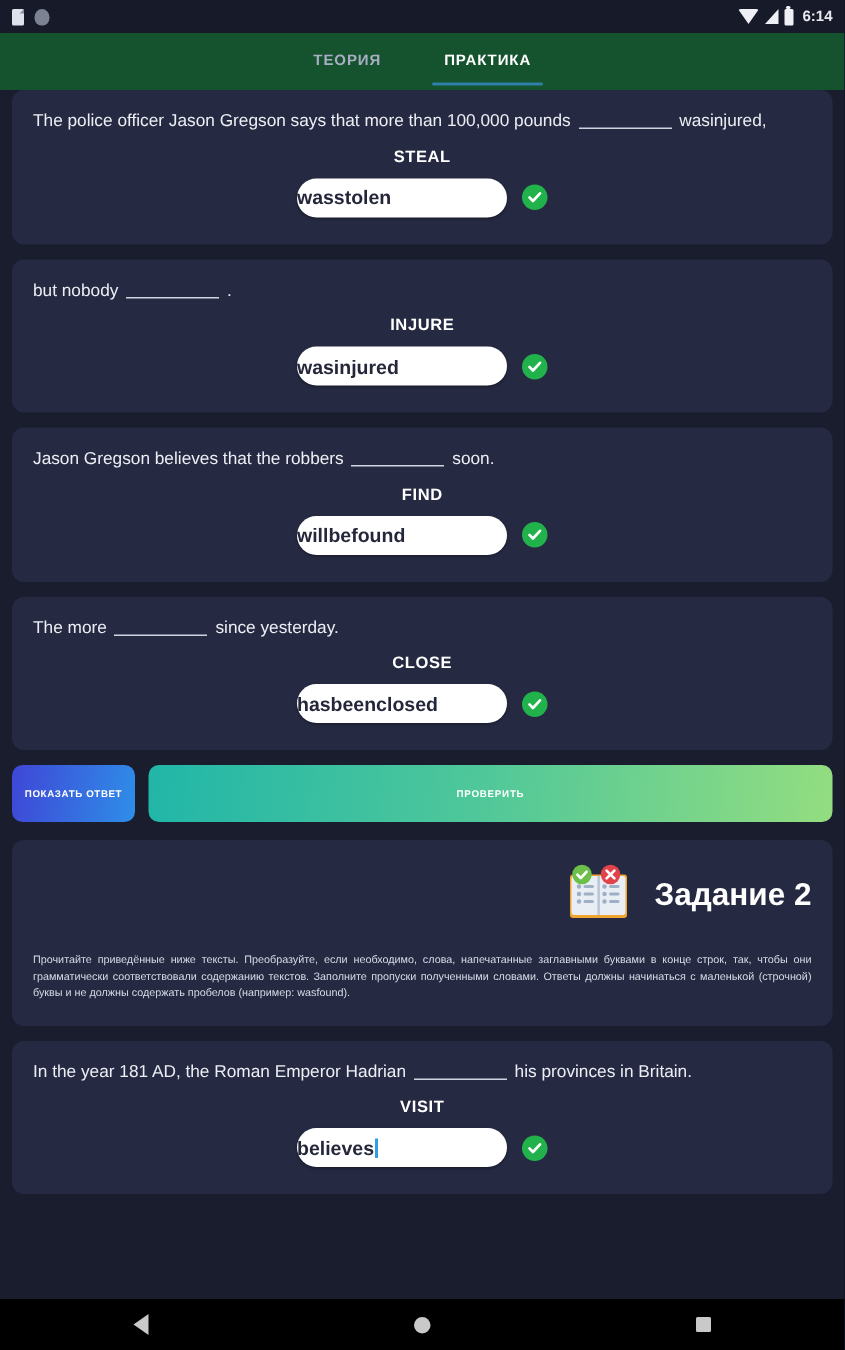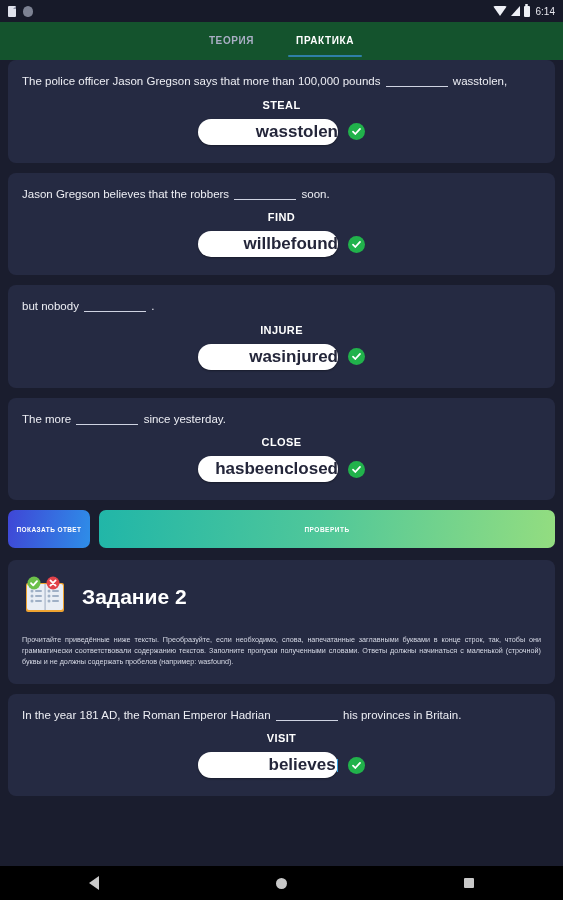--- a/index.html
+++ b/index.html
@@ -48,21 +48,21 @@
     border-left: 9px solid transparent;
     border-bottom: 10px solid #eef0f6;
   }
   .ic-batt {
     width: 6px; height: 11px; background: #eef0f6; border-radius: 1px; position: relative;
   }
   .ic-batt::before {
     content:""; position:absolute; top:-2px; left:1.5px;
     width:3px; height:2px; background:#eef0f6; border-radius:1px;
   }
-  .sb-time { font-size: 10px; font-weight: normal; letter-spacing: 0; margin-left: 2px; }
+  .sb-time { font-size: 10px; font-weight: bold; letter-spacing: 0; margin-left: 2px; }
 
   
   .tabbar {
     flex: 0 0 38px; height: 38px;
     background: #14532d;
     display: flex; align-items: center; justify-content: center;
     gap: 34px;
   }
   .tab {
     position: relative;
@@ -97,22 +97,22 @@
   }
   .hint {
     text-align: center; color: #ffffff;
     font-size: 11px; font-weight: bold; letter-spacing: .4px;
     margin-bottom: 8px;
   }
   .answer-row { display: flex; align-items: center; justify-content: center; gap: 10px; }
   .answer-input {
     width: 140px; height: 26px;
     background: #ffffff; border-radius: 14px;
-    display: flex; align-items: center; justify-content: flex-end;
-    color: #24263a; font-size: 17px; font-weight: bold;
+    display: flex; align-items: center; justify-content: flex-start;
+    color: #24263a; font-size: 13px; font-weight: bold;
     box-shadow: 0 1px 2px rgba(0,0,0,.35);
     position: relative;
   }
   .caret {
     display: inline-block; width: 1.4px; height: 13px;
     background: #2f9fe0; margin-left: 1px;
   }
   .check-badge {
     width: 17px; height: 17px; border-radius: 50%;
     background: #21b24b;
@@ -136,21 +136,21 @@
     color: #fff; font-size: 6.5px; font-weight: bold; letter-spacing: .5px;
     display: flex; align-items: center; justify-content: center;
     cursor: pointer; border: none;
   }
 
   
   .task-block {
     background: #252a42; border-radius: 8px;
     padding: 14px 14px 16px; margin-bottom: 10px;
   }
-  .task-head { display: flex; align-items: center; gap: 14px; margin-bottom: 14px; }
+  .task-head { display: flex; align-items: center; gap: 14px; margin-bottom: 14px; justify-content: flex-end; }
   .book-icon { width: 46px; height: 46px; position: relative; flex: 0 0 46px; }
   .task-title { color: #ffffff; font-size: 21px; font-weight: bold; }
   .task-desc {
     color: #d7dae6; font-size: 7.2px; line-height: 1.55; text-align: justify;
   }
 
   
   .navbar {
     flex: 0 0 34px; height: 34px; background: #000000;
     display: flex; align-items: center; justify-content: space-around;
@@ -186,64 +186,64 @@
     <div class="tab">ТЕОРИЯ</div>
     <div class="tab active">ПРАКТИКА</div>
   </div>
 
   <div class="content">
 
     <div class="card">
       <div class="q-sentence">
         <span>The police officer Jason Gregson says that more than 100,000 pounds</span>
         <span class="blank"></span>
-        <span>wasstolen,</span>
+        <span>wasinjured,</span>
       </div>
       <div class="hint">STEAL</div>
       <div class="answer-row">
         <div class="answer-input">
           <span>wasstolen</span>
         </div>
         <div class="check-badge">
           <svg width="11" height="11" viewBox="0 0 11 11">
               <path d="M2 5.6 L4.3 8 L9 2.9" stroke="#fff" stroke-width="1.8" fill="none" stroke-linecap="round" stroke-linejoin="round"></path>
             </svg>
         </div>
       </div>
     </div>
 
     <div class="card">
       <div class="q-sentence">
+        <span>but nobody</span>
+        <span class="blank"></span>
+        <span>.</span>
+      </div>
+      <div class="hint">INJURE</div>
+      <div class="answer-row">
+        <div class="answer-input">
+          <span>wasinjured</span>
+        </div>
+        <div class="check-badge">
+          <svg width="11" height="11" viewBox="0 0 11 11">
+              <path d="M2 5.6 L4.3 8 L9 2.9" stroke="#fff" stroke-width="1.8" fill="none" stroke-linecap="round" stroke-linejoin="round"></path>
+            </svg>
+        </div>
+      </div>
+    </div>
+
+    <div class="card">
+      <div class="q-sentence">
         <span>Jason Gregson believes that the robbers</span>
         <span class="blank"></span>
         <span>soon.</span>
       </div>
       <div class="hint">FIND</div>
       <div class="answer-row">
         <div class="answer-input">
           <span>willbefound</span>
-        </div>
-        <div class="check-badge">
-          <svg width="11" height="11" viewBox="0 0 11 11">
-              <path d="M2 5.6 L4.3 8 L9 2.9" stroke="#fff" stroke-width="1.8" fill="none" stroke-linecap="round" stroke-linejoin="round"></path>
-            </svg>
-        </div>
-      </div>
-    </div>
-
-    <div class="card">
-      <div class="q-sentence">
-        <span>but nobody</span>
-        <span class="blank"></span>
-        <span>.</span>
-      </div>
-      <div class="hint">INJURE</div>
-      <div class="answer-row">
-        <div class="answer-input">
-          <span>wasinjured</span>
         </div>
         <div class="check-badge">
           <svg width="11" height="11" viewBox="0 0 11 11">
               <path d="M2 5.6 L4.3 8 L9 2.9" stroke="#fff" stroke-width="1.8" fill="none" stroke-linecap="round" stroke-linejoin="round"></path>
             </svg>
         </div>
       </div>
     </div>
 
     <div class="card">

